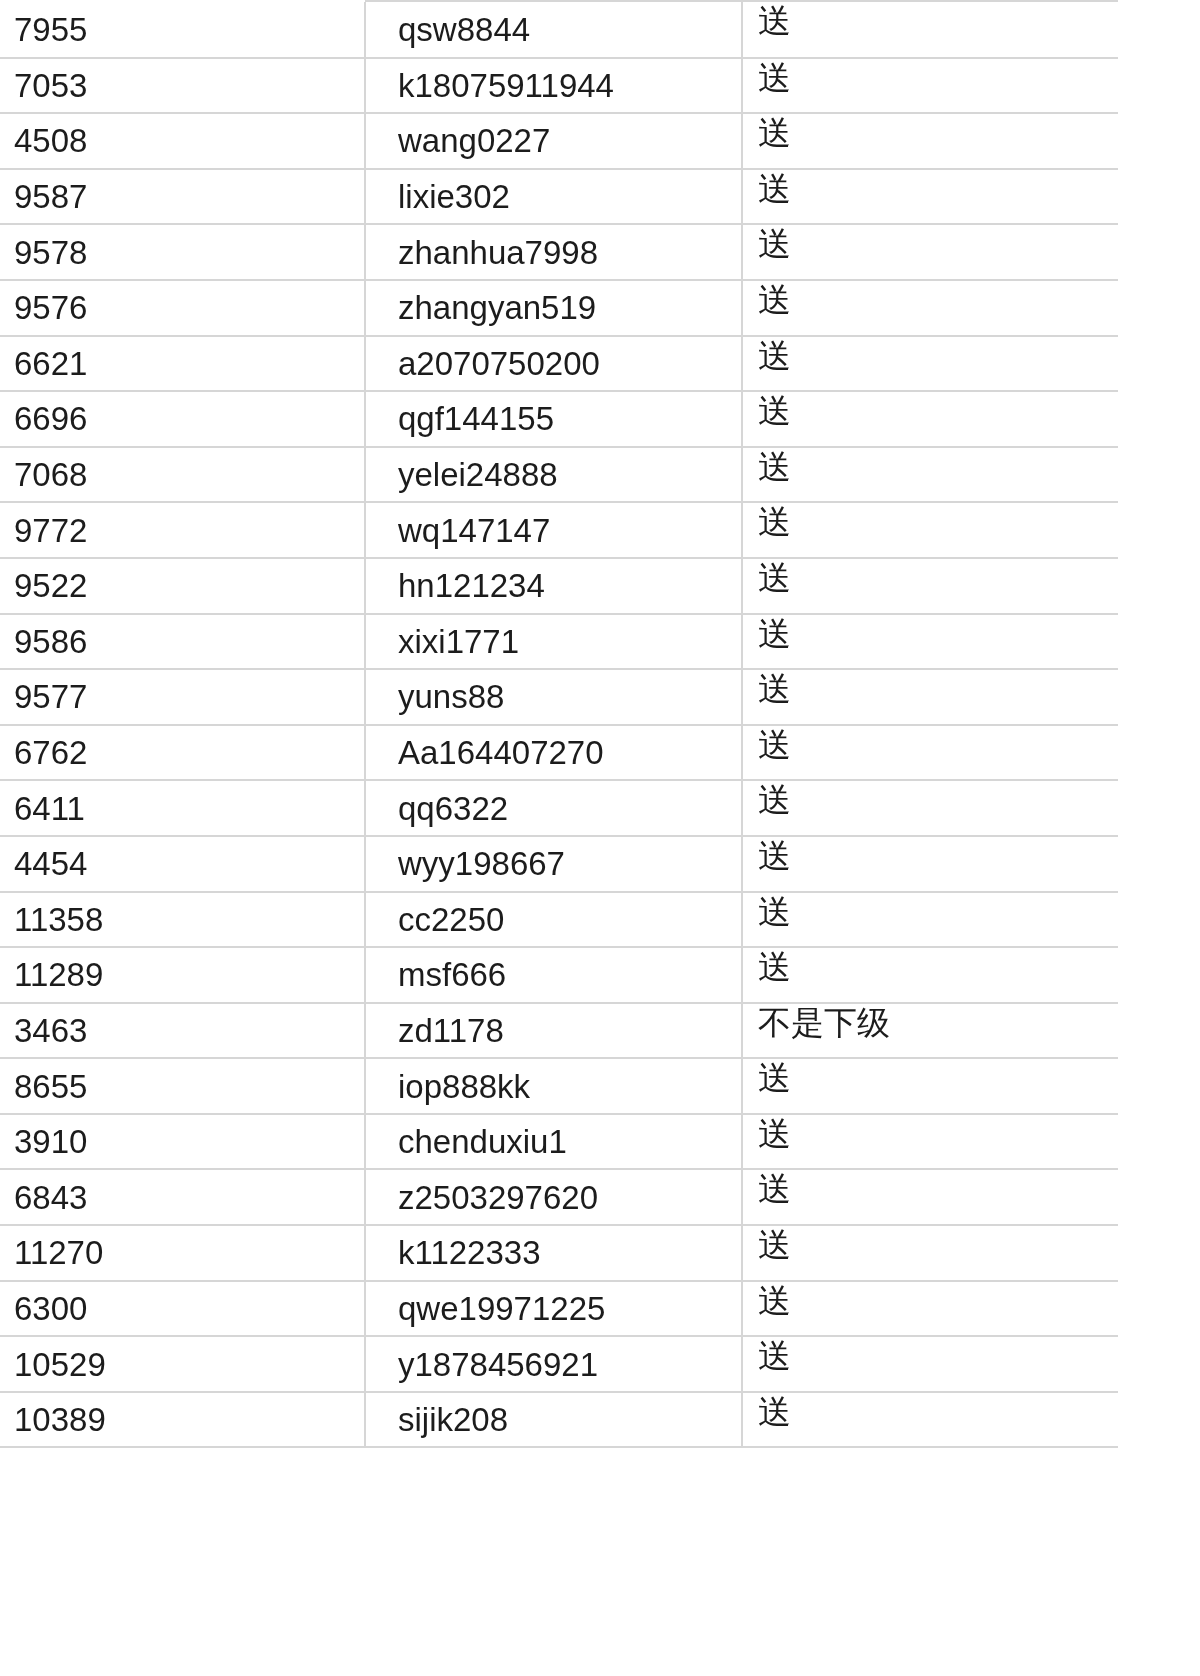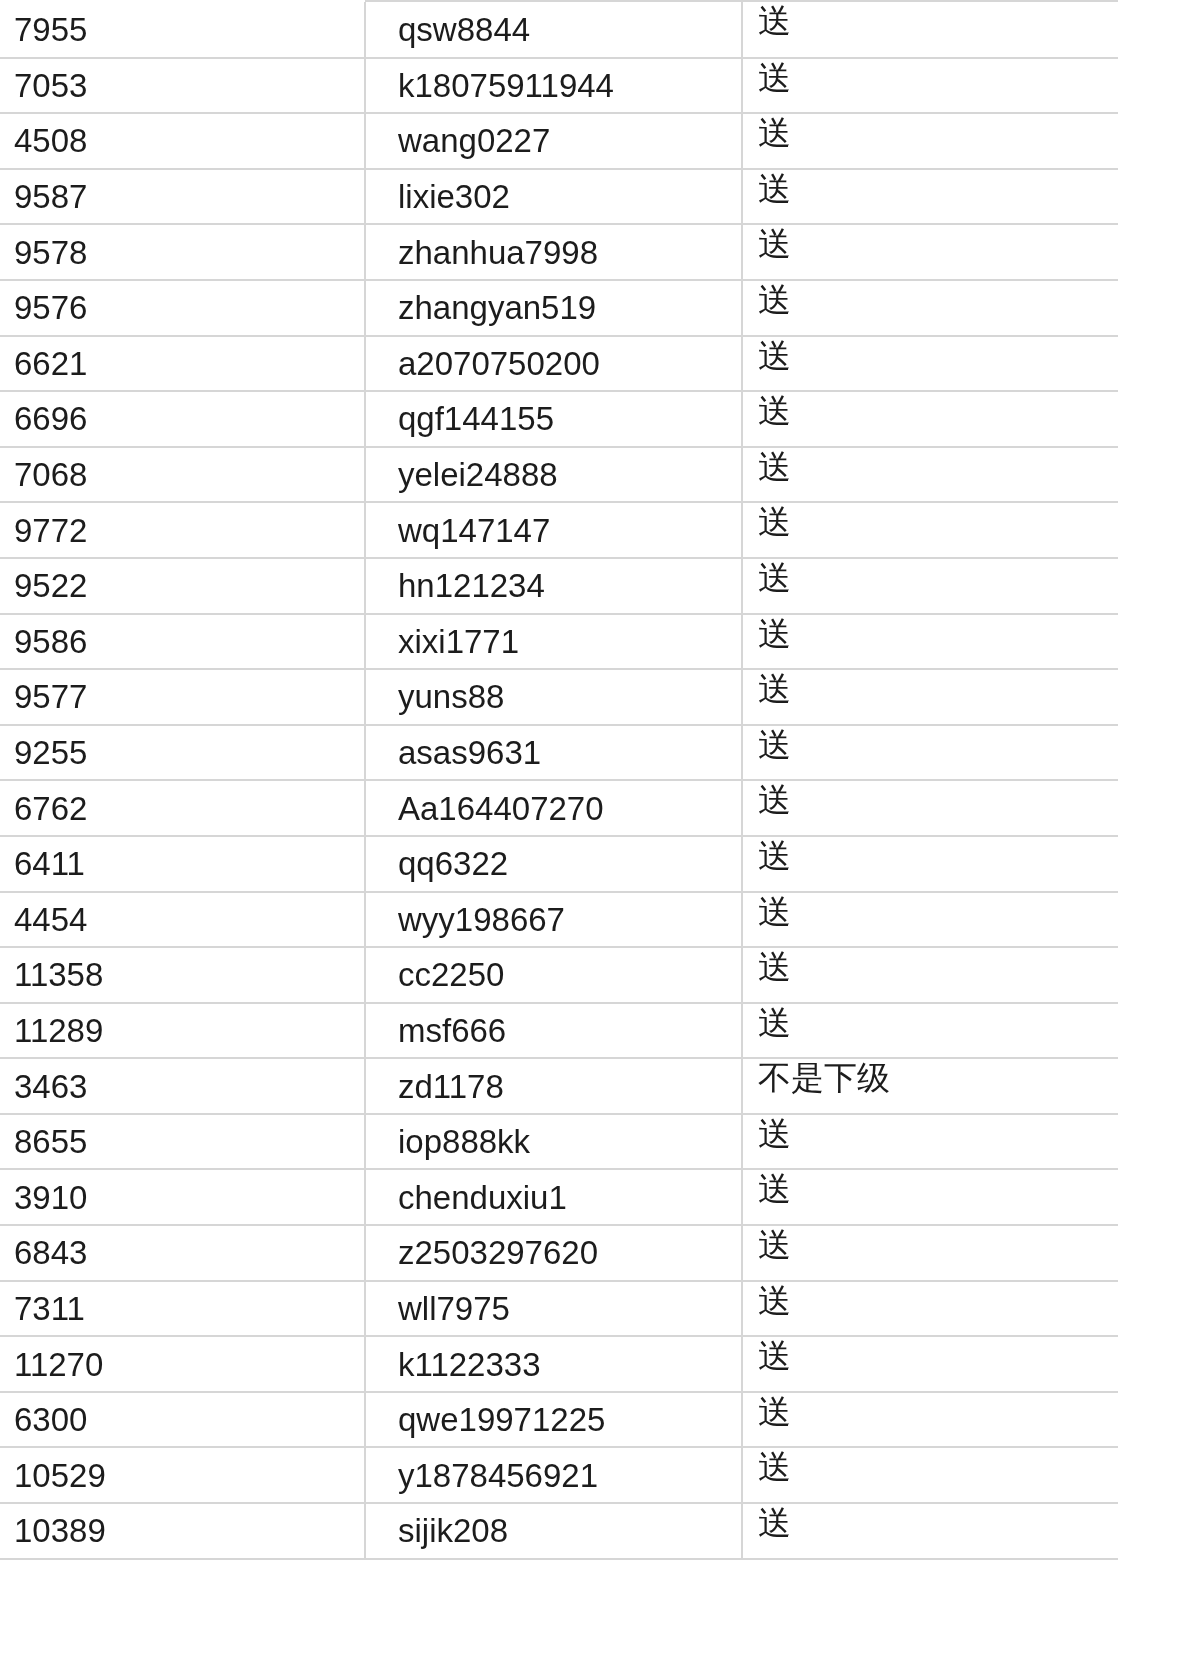--- a/index.html
+++ b/index.html
@@ -143,25 +143,20 @@
             <td class="col-id">9586</td>
             <td class="col-user">xixi1771</td>
             <td class="col-status">送</td>
           </tr>
           <tr>
             <td class="col-id">9577</td>
             <td class="col-user">yuns88</td>
             <td class="col-status">送</td>
           </tr>
           <tr>
-            <td class="col-id">9255</td>
-            <td class="col-user">asas9631</td>
-            <td class="col-status">送</td>
-          </tr>
-          <tr>
             <td class="col-id">6762</td>
             <td class="col-user">Aa164407270</td>
             <td class="col-status">送</td>
           </tr>
           <tr>
             <td class="col-id">6411</td>
             <td class="col-user">qq6322</td>
             <td class="col-status">送</td>
           </tr>
           <tr>
@@ -190,25 +185,20 @@
             <td class="col-status">送</td>
           </tr>
           <tr>
             <td class="col-id">3910</td>
             <td class="col-user">chenduxiu1</td>
             <td class="col-status">送</td>
           </tr>
           <tr>
             <td class="col-id">6843</td>
             <td class="col-user">z2503297620</td>
-            <td class="col-status">送</td>
-          </tr>
-          <tr>
-            <td class="col-id">7311</td>
-            <td class="col-user">wll7975</td>
             <td class="col-status">送</td>
           </tr>
           <tr>
             <td class="col-id">11270</td>
             <td class="col-user">k1122333</td>
             <td class="col-status">送</td>
           </tr>
           <tr>
             <td class="col-id">6300</td>
             <td class="col-user">qwe19971225</td>

